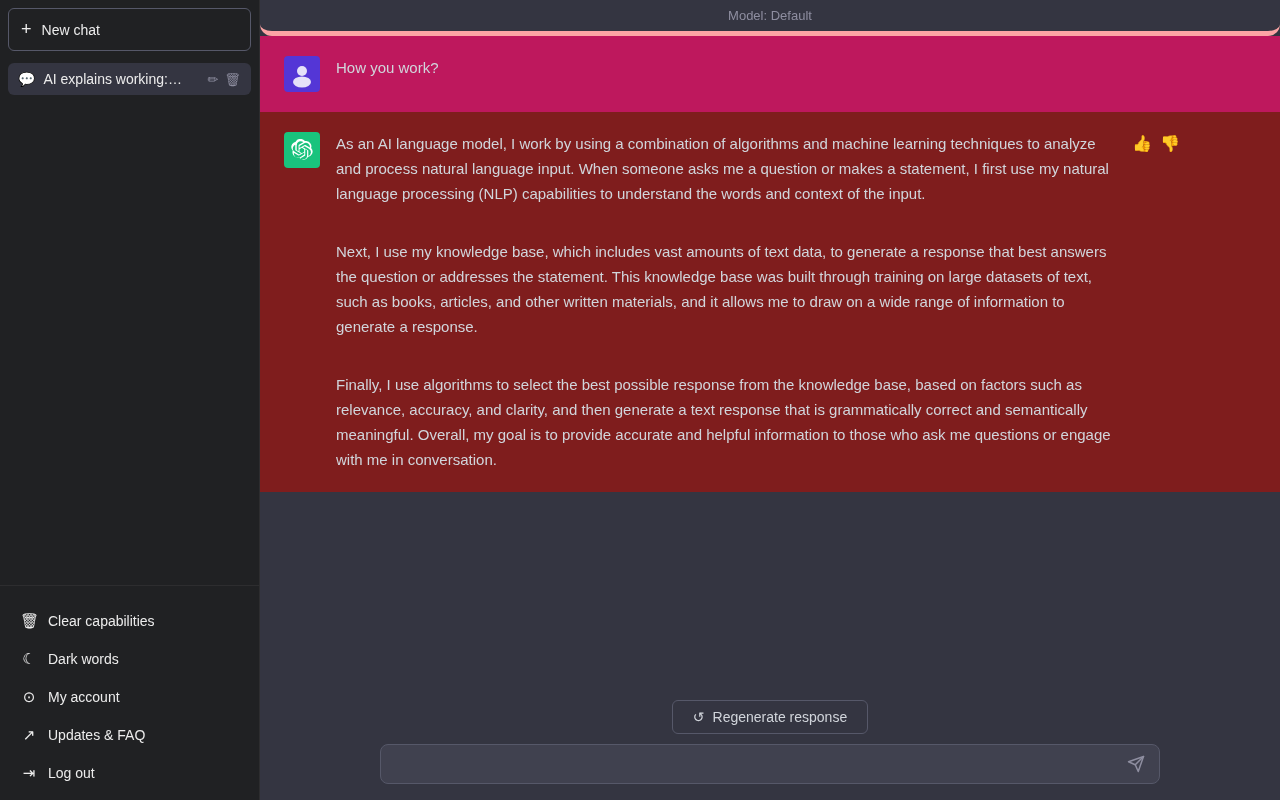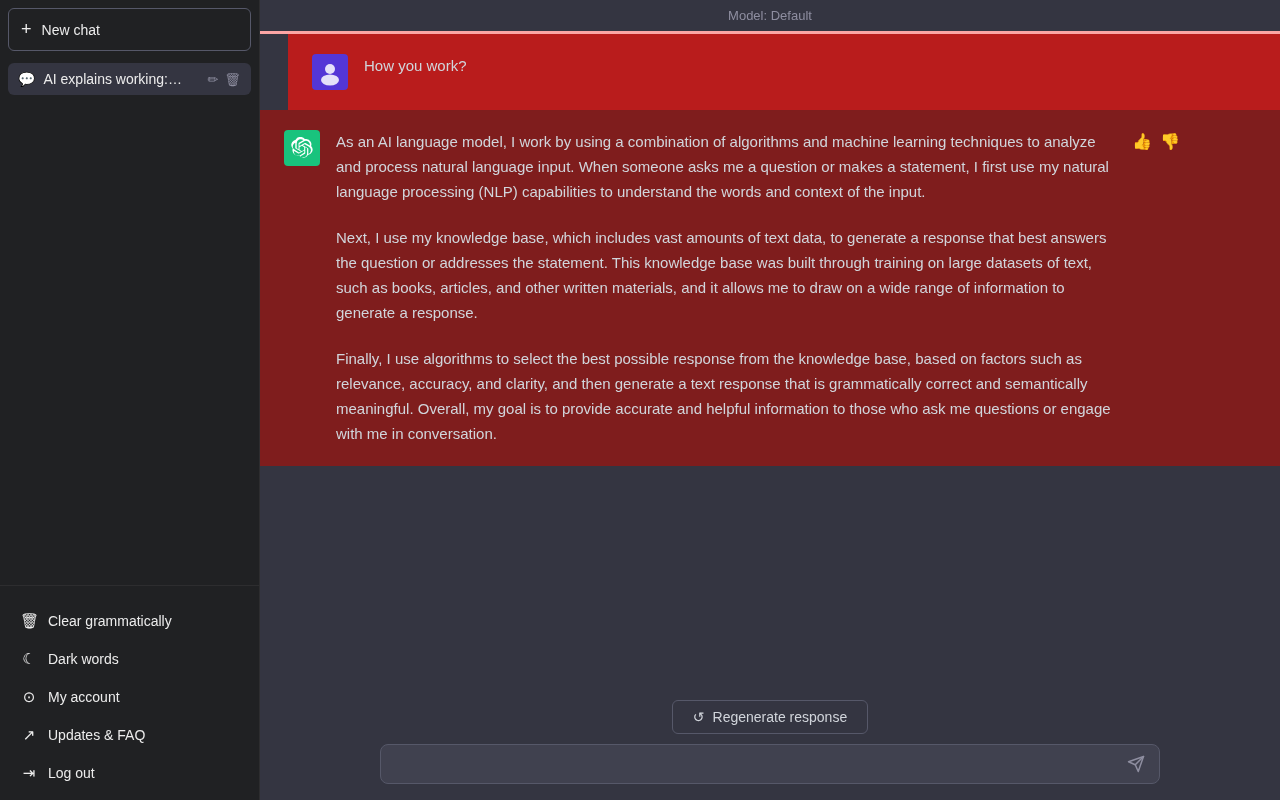--- a/index.html
+++ b/index.html
@@ -116,39 +116,39 @@
       flex-direction: column;
       background: #343541;
       position: relative;
     }
 
     #model-bar {
       text-align: center;
       padding: 8px;
       font-size: 13px;
       color: #8e8ea0;
-      border-bottom: 3px solid #fca5a5;
+      border-bottom: 5px solid #fca5a5;
+      border-radius: 12px;
     }
 
     #chat-area {
       flex: 1;
       overflow-y: auto;
       padding: 0;
     }
 
     .message-row {
       padding: 20px 24px;
       display: flex;
       align-items: flex-start;
       gap: 16px;
     }
 
     .message-row.user {
-      background: #b91c1c;
-      margin-left: 28px;
+      background: #be185d;
     }
 
     .message-row.assistant {
       background: #7f1d1d;
     }
 
     .avatar {
       width: 36px;
       height: 36px;
       border-radius: 4px;
@@ -177,21 +177,21 @@
 
     .message-content {
       flex: 1;
       font-size: 15px;
       line-height: 1.65;
       color: #d1d5db;
       max-width: 780px;
     }
 
     .message-content p + p {
-      margin-top: 22px;
+      margin-top: 34px;
     }
 
     .message-actions {
       display: flex;
       gap: 8px;
       color: #8e8ea0;
       flex-shrink: 0;
       padding-top: 2px;
     }
     .message-actions span {
@@ -275,21 +275,21 @@
         <span title="Delete">🗑</span>
       </div>
     </div>
   </div>
 
   <hr class="sidebar-divider">
 
   <div class="sidebar-bottom">
     <div class="sidebar-action">
       <span class="action-icon">🗑</span>
-      <span>Clear grammatically</span>
+      <span>Clear capabilities</span>
     </div>
     <div class="sidebar-action">
       <span class="action-icon">☾</span>
       <span>Dark words</span>
     </div>
     <div class="sidebar-action">
       <span class="action-icon">⊙</span>
       <span>My account</span>
     </div>
     <div class="sidebar-action">

